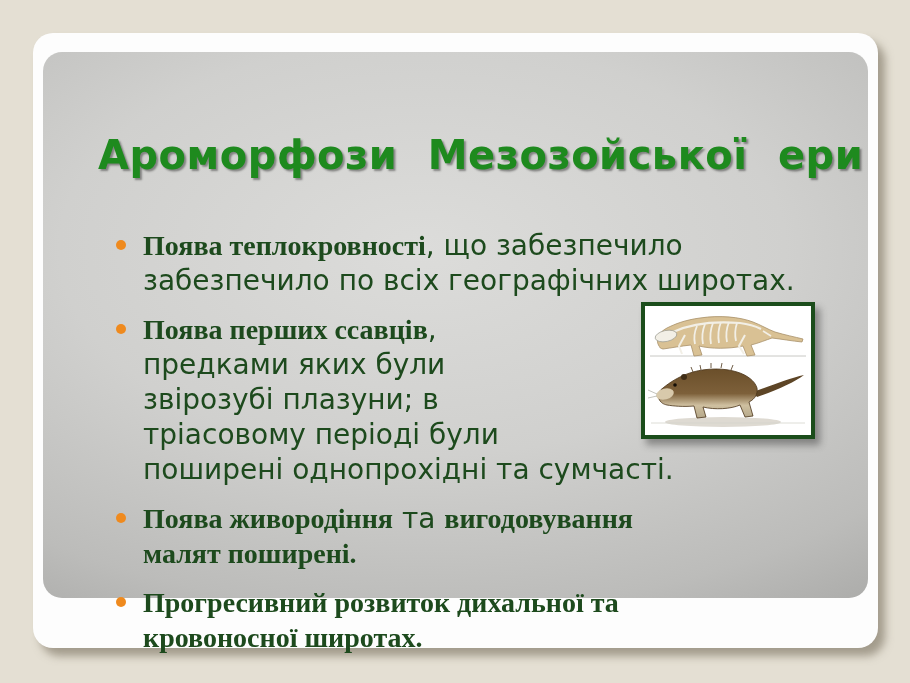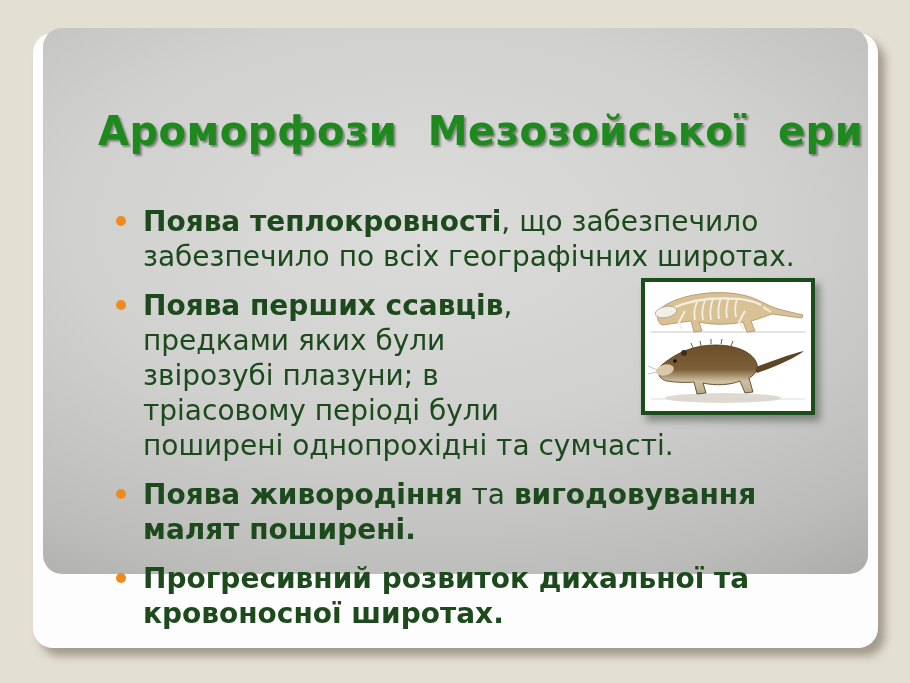--- a/index.html
+++ b/index.html
@@ -8,21 +8,21 @@
     background:#e4dfd3;
     font-family:"DejaVu Sans","Liberation Sans",sans-serif;
     position:relative;overflow:hidden;
   }
   .card{
     position:absolute;left:33px;top:33px;width:845px;height:615px;
     background:#fdfdfd;border-radius:20px;
     box-shadow:7px 8px 9px rgba(110,100,82,0.55);
   }
   .panel{
-    position:absolute;left:43px;top:28px;width:825px;height:546px;
+    position:absolute;left:43px;top:52px;width:825px;height:546px;
     border-radius:19px;
     background:radial-gradient(ellipse 110% 95% at 46% 36%,
       #dcdcda 0%, #d0d0ce 40%, #bcbcba 70%, #a2a2a0 92%, #949492 100%);
   }
   .title{
     position:absolute;left:55px;top:80px;
     font-size:40px;font-weight:bold;
     color:var(--title-color);
     letter-spacing:0.5px;word-spacing:16px;
     text-shadow:2px 2px 2px rgba(30,30,30,0.45);
@@ -33,21 +33,21 @@
     font-size:28px;line-height:35px;
     color:var(--body-color);
   }
   .bullet{margin-top:14px;}
   .bullet:first-child{margin-top:0;}
   .line{position:relative;white-space:nowrap;}
   .dot{
     position:absolute;left:-27px;top:12px;width:10px;height:10px;
     border-radius:50%;background:var(--bullet-color);
   }
-  .b{font-weight:bold;}
+  .b{font-weight:bold;font-family:Liberation Serif, serif;}
   .img-frame{
     position:absolute;left:598px;top:250px;
     width:166px;height:129px;
     background:#ffffff;
     border:4px solid var(--frame-color);
     padding:0;
     box-shadow:5px 6px 7px rgba(50,50,50,0.45);
   }
   .img-frame svg{display:block;}
 </style>

